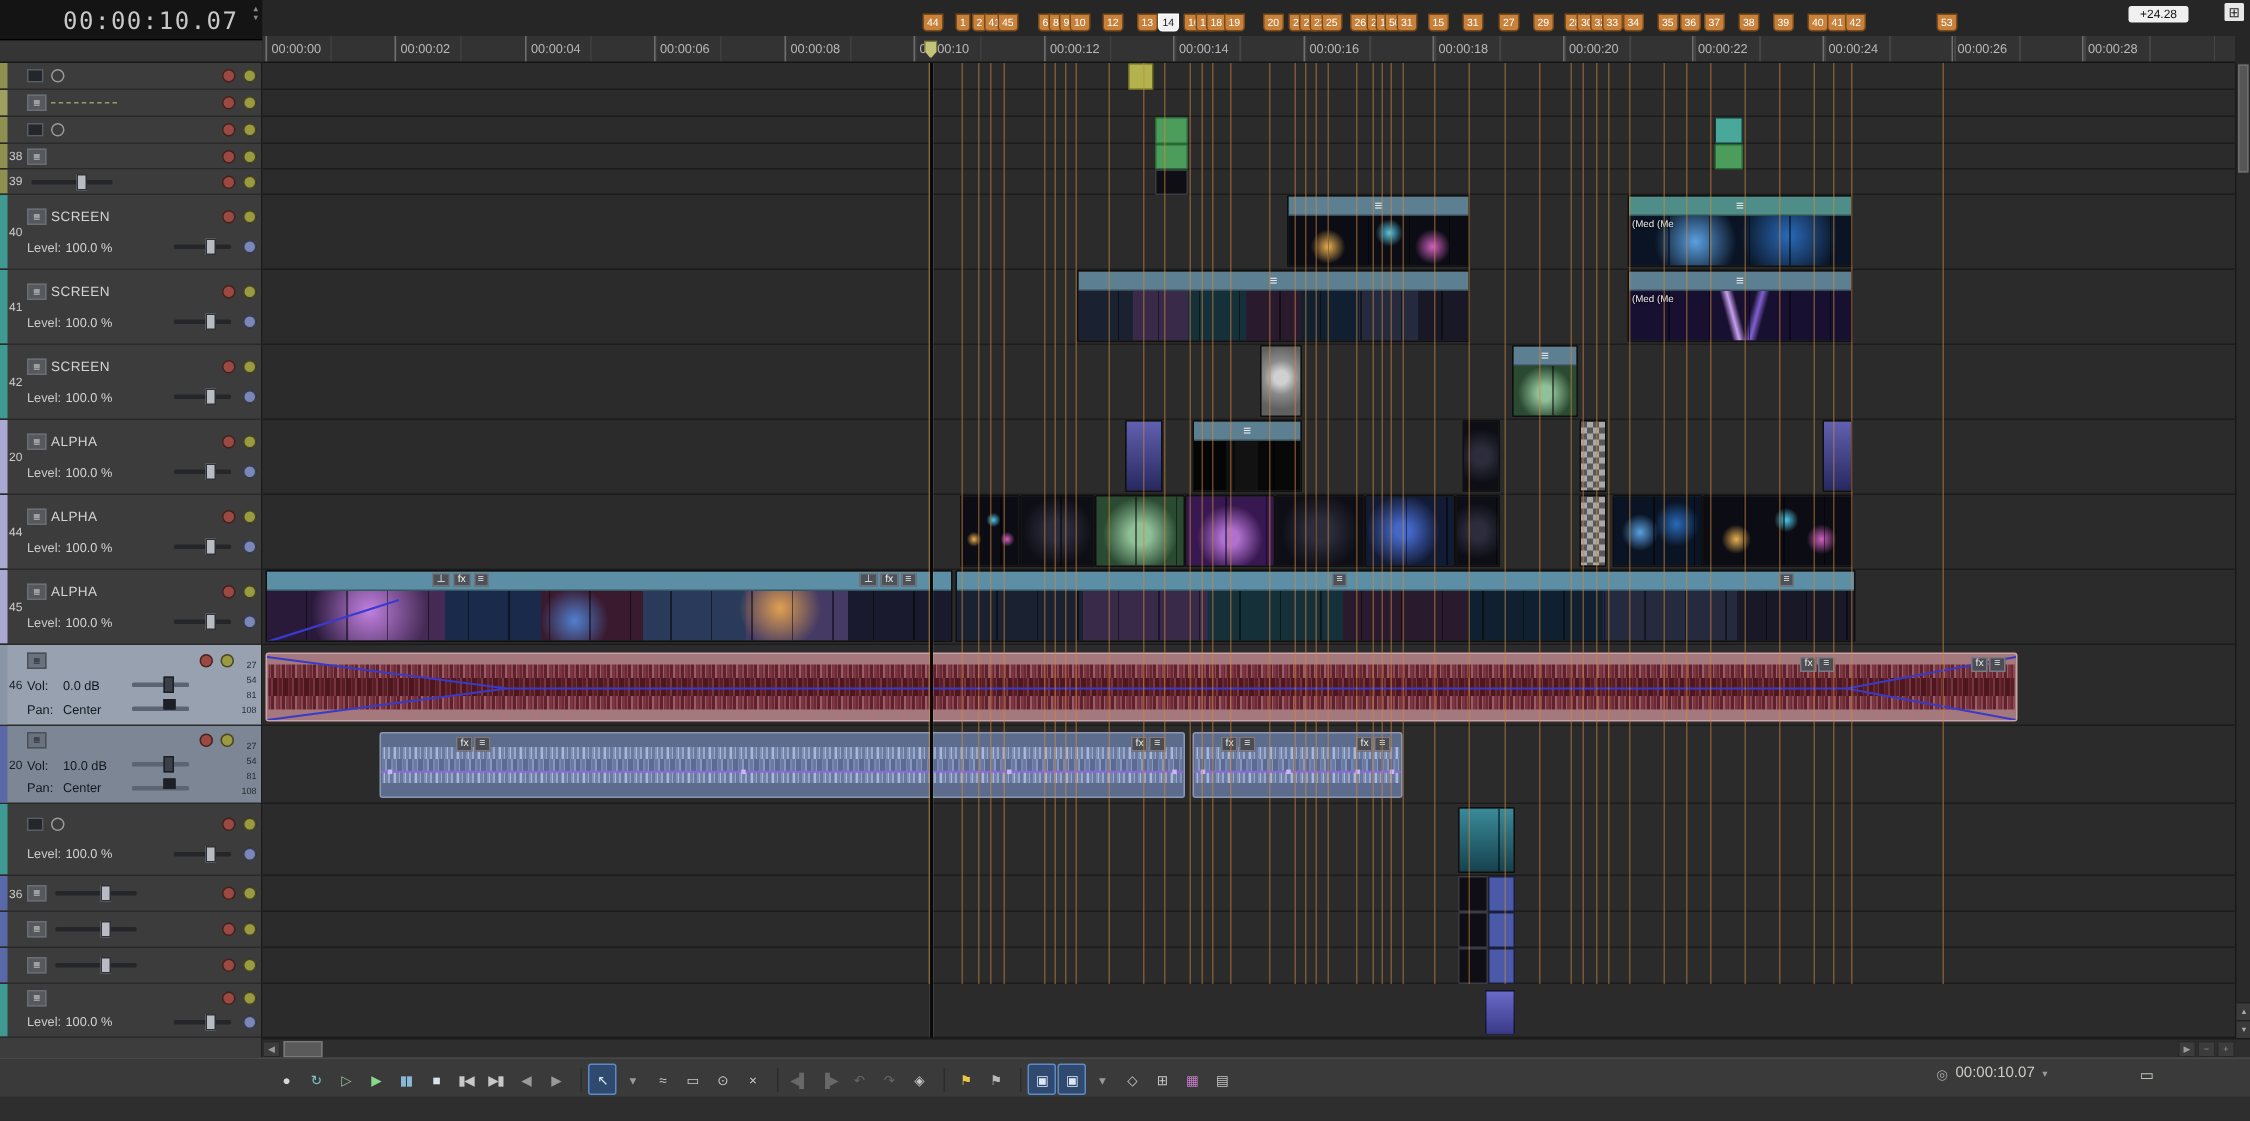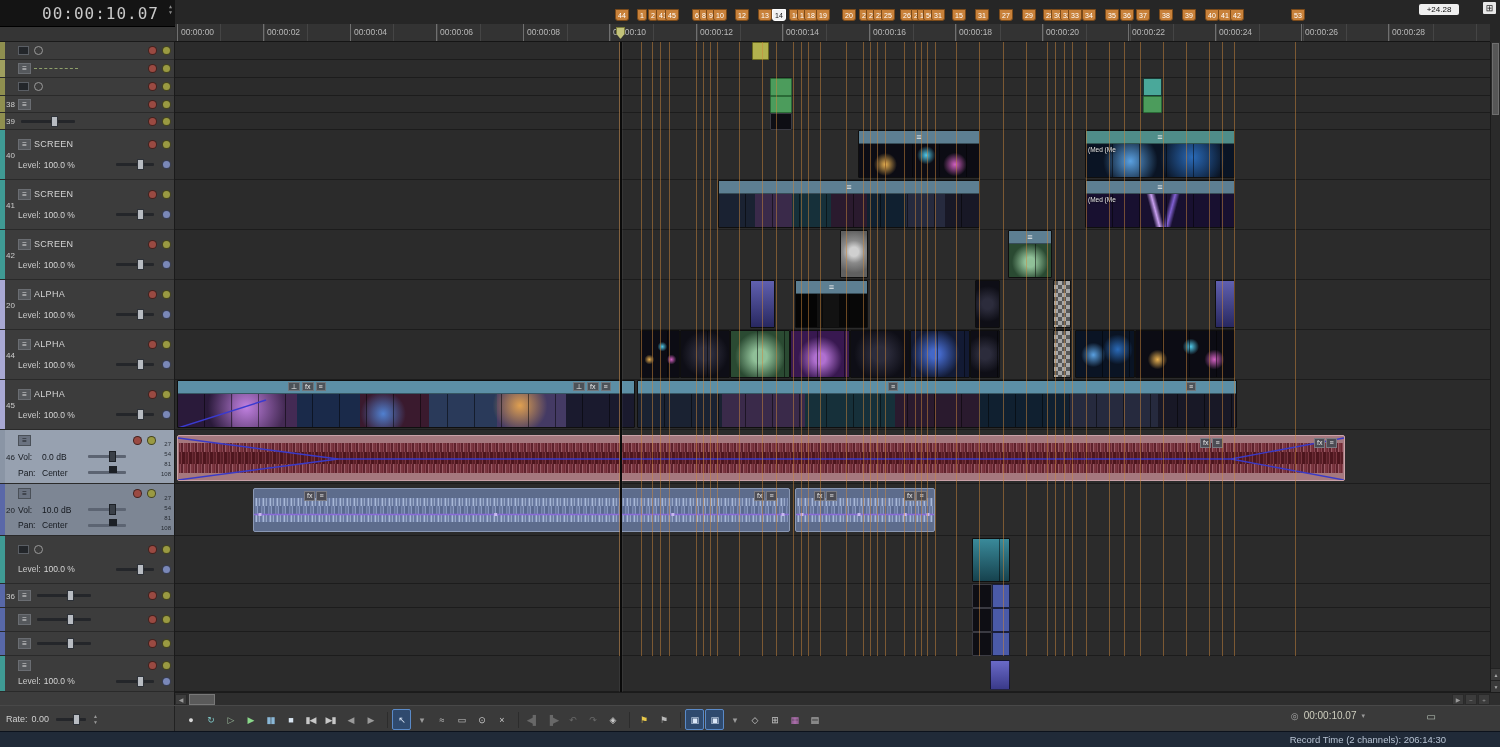--- a/index.html
+++ b/index.html
@@ -831,31 +831,20 @@
 
   <div class="hscroll">
     <div class="hbtn" style="left:0">◀</div>
     <div class="hthumb"></div>
     <div class="hbtn" style="right:36px">▶</div>
     <div class="hbtn" style="right:23px">−</div>
     <div class="hbtn" style="right:10px">+</div>
   </div>
 
   <div class="transport">
-    <div class="rate-panel">
-      <span class="rate-lab">Rate:</span>
-      <span class="rate-val">0.00</span>
-      <span class="slider ratesl">
-          <span class="handle"></span>
-        </span>
-      <span class="ratespin">
-          <i>▲</i>
-          <i>▼</i>
-        </span>
-    </div>
     <div class="tbtns" id="tbtns">
         <div class="tbtn g-rec">●</div>
         <div class="tbtn g-teal">↻</div>
         <div class="tbtn g-play2">▷</div>
         <div class="tbtn g-play">▶</div>
         <div class="tbtn g-pause">▮▮</div>
         <div class="tbtn g-stop">■</div>
         <div class="tbtn">▮◀</div>
         <div class="tbtn">▶▮</div>
         <div class="tbtn g-dim">◀</div>
@@ -886,17 +875,14 @@
         <div class="tbtn">▤</div>
       </div>
     <div class="t-right">
       <span class="pin">◎</span>
       <span class="ttc">00:00:10.07</span>
       <span class="tdd">▾</span>
     </div>
     <div class="t-mon">▭</div>
   </div>
 
-  <div class="statusbar">
-    <span class="status-right">Record Time (2 channels): 206:14:30</span>
-  </div>
 
 </div>
 
 </body></html>

